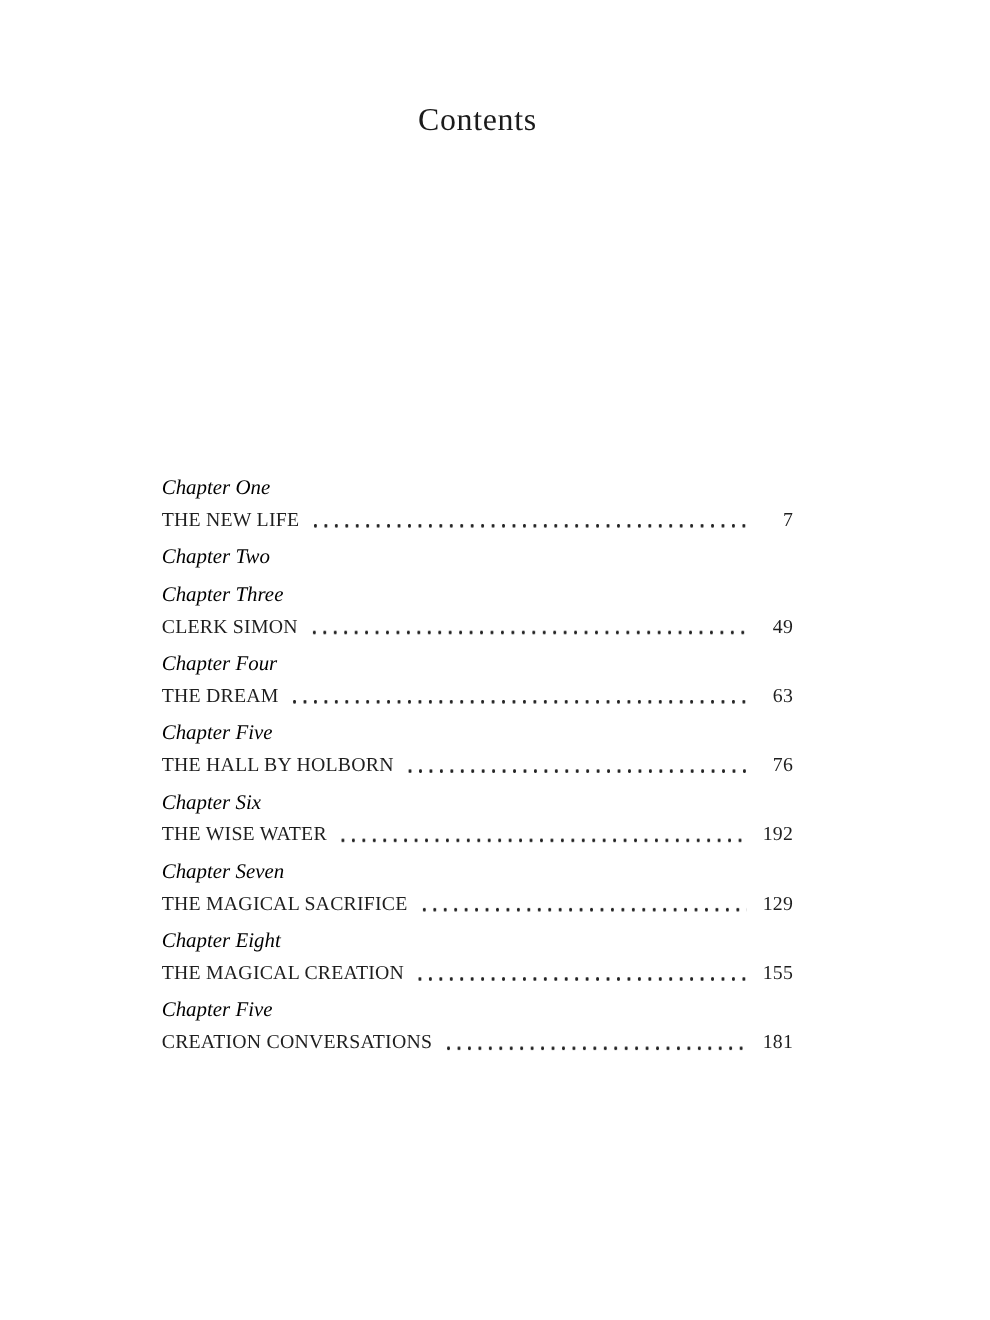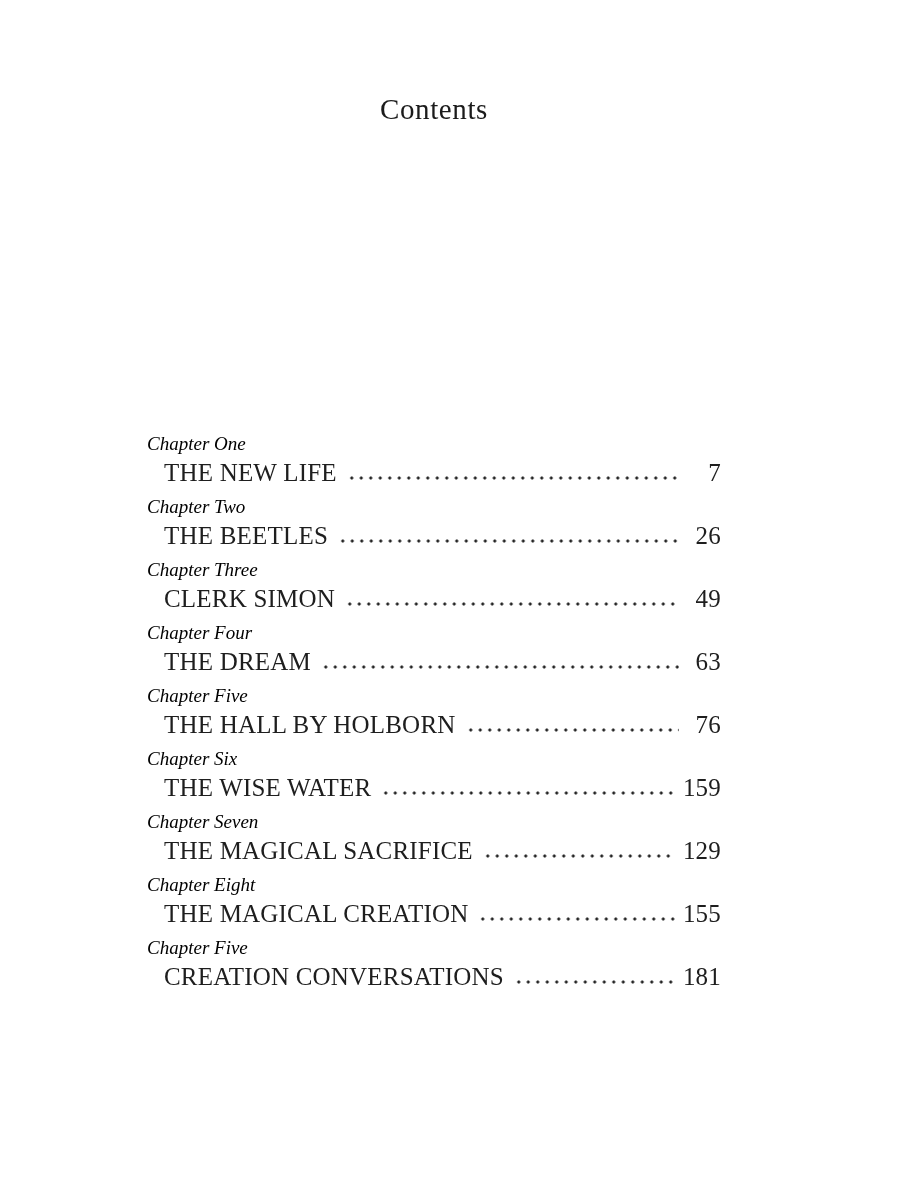--- a/index.html
+++ b/index.html
@@ -37,25 +37,24 @@
   }
   .chapter-label {
     font-style: italic;
     font-size: 19px;
     line-height: 29px;
     color: #000000;
   }
   .title-row {
     display: flex;
     align-items: baseline;
-    font-size: 25px;
+    font-size: 18px;
     line-height: 29px;
     letter-spacing: 0.2px;
     color: #1e1e1e;
-    margin-left: 17px;
   }
   .entry-title {
     white-space: nowrap;
   }
   .leader {
     flex: 1;
     align-self: stretch;
     margin-left: 10px;
     margin-right: 8px;
     background-image: radial-gradient(circle, #242424 1.3px, rgba(0,0,0,0) 1.7px);
@@ -80,25 +79,20 @@
     <div class="chapter-label">Chapter One</div>
     <div class="title-row">
       <span class="entry-title">THE NEW LIFE</span>
       <span class="leader"></span>
       <span class="page-num">7</span>
     </div>
   </div>
 
   <div class="entry">
     <div class="chapter-label">Chapter Two</div>
-    <div class="title-row">
-      <span class="entry-title">THE BEETLES</span>
-      <span class="leader"></span>
-      <span class="page-num">26</span>
-    </div>
   </div>
 
   <div class="entry">
     <div class="chapter-label">Chapter Three</div>
     <div class="title-row">
       <span class="entry-title">CLERK SIMON</span>
       <span class="leader"></span>
       <span class="page-num">49</span>
     </div>
   </div>
@@ -119,21 +113,21 @@
       <span class="leader"></span>
       <span class="page-num">76</span>
     </div>
   </div>
 
   <div class="entry">
     <div class="chapter-label">Chapter Six</div>
     <div class="title-row">
       <span class="entry-title">THE WISE WATER</span>
       <span class="leader"></span>
-      <span class="page-num">159</span>
+      <span class="page-num">192</span>
     </div>
   </div>
 
   <div class="entry">
     <div class="chapter-label">Chapter Seven</div>
     <div class="title-row">
       <span class="entry-title">THE MAGICAL SACRIFICE</span>
       <span class="leader"></span>
       <span class="page-num">129</span>
     </div>

